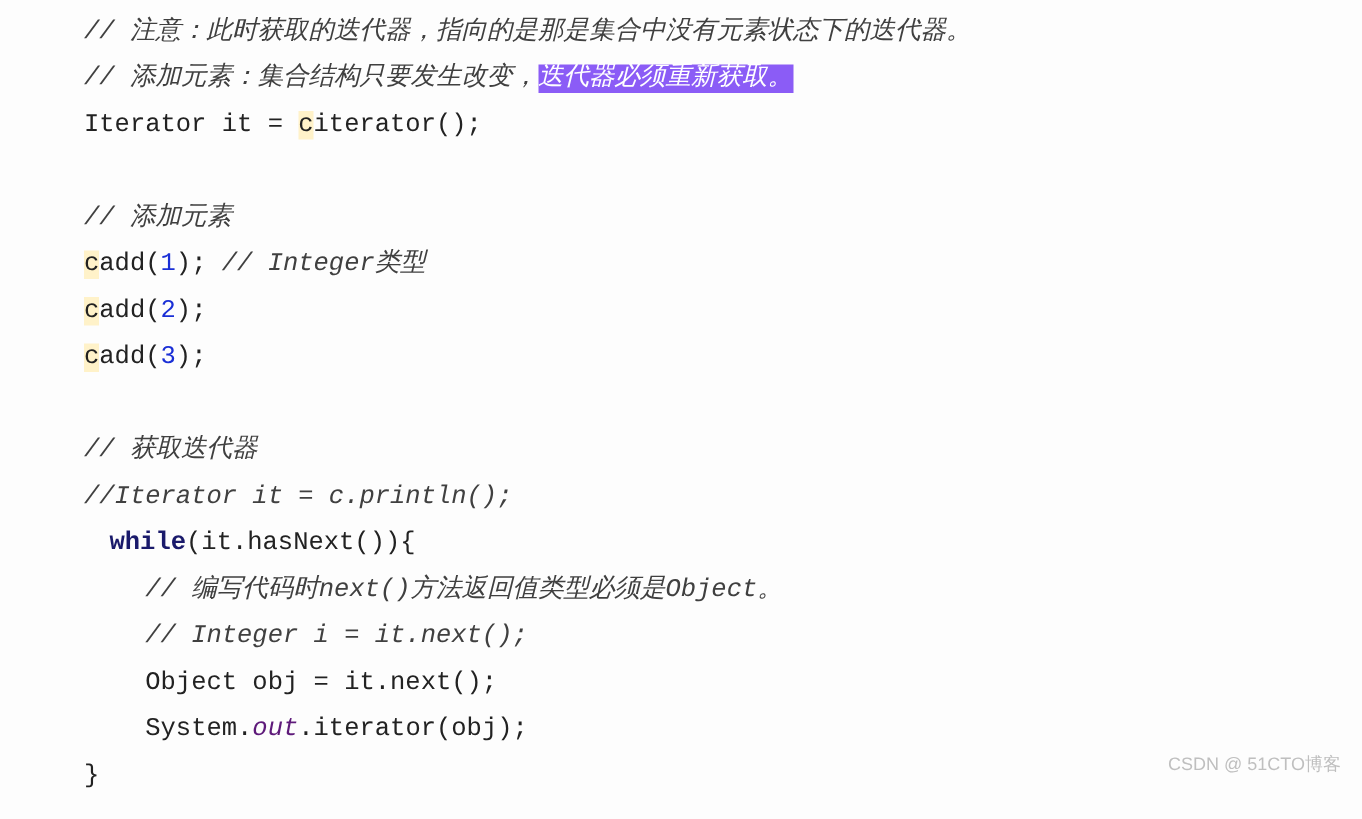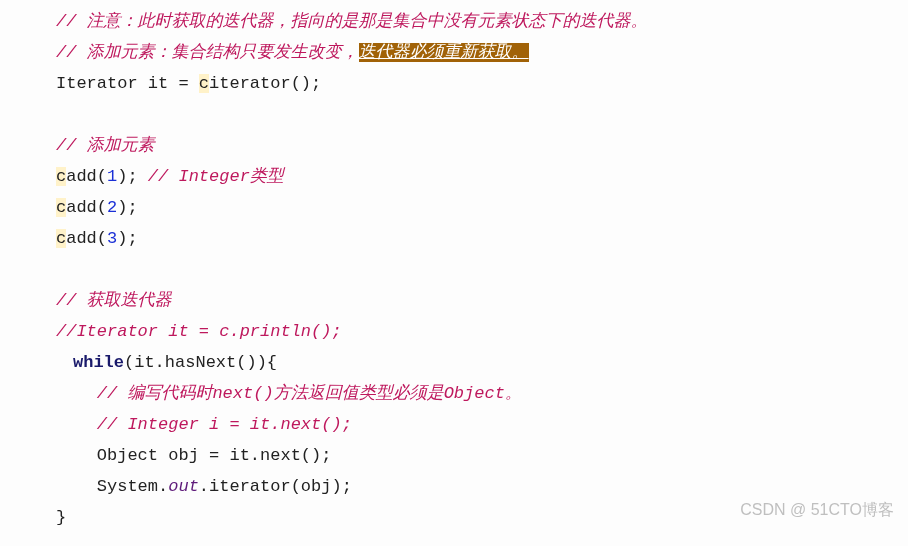--- a/index.html
+++ b/index.html
@@ -7,33 +7,33 @@
     padding: 6px 0 0 56px;
     font-family: "Courier New", Consolas, monospace;
     font-size: 17px;
     background: #fdfdfd;
     color: #222;
     width: 908px;
     box-sizing: border-box;
     position: relative;
     line-height: 31px;
   }
-  .cm { color: #be185d; font-style: italic; text-align: right; }
+  .cm { color: #404040; font-style: italic; text-align: right; }
   .kw { color: #1a1a6b; font-weight: bold; margin-left: 17px; }
   .hl { background: #fff2c9; }
-  .sel { background: #a16207; color: #fff; font-style: italic; text-decoration: underline; }
+  .sel { background: #8b5cf6; color: #fff; font-style: italic; }
   .num { color: #1a2fd6; }
   .field { color: #5e1a7a; font-style: italic; text-align: right; }
   .line { white-space: pre; }
   .watermark {
     position: absolute;
     right: 14px;
     bottom: 8px;
     font-family: sans-serif;
-    font-size: 16px;
+    font-size: 12px;
     color: #bfbfbf;
     font-style: normal;
   }
 </style>
 </head>
 <body>
 
 <div class="line"><span class="cm">// 注意：此时获取的迭代器，指向的是那是集合中没有元素状态下的迭代器。</span></div>
 <div class="line"><span class="cm">// 添加元素：集合结构只要发生改变，</span><span class="sel">迭代器必须重新获取。</span></div>
 <div class="line"><span>Iterator it = </span><span class="hl">c</span><span></span><span>iterator();</span></div>

